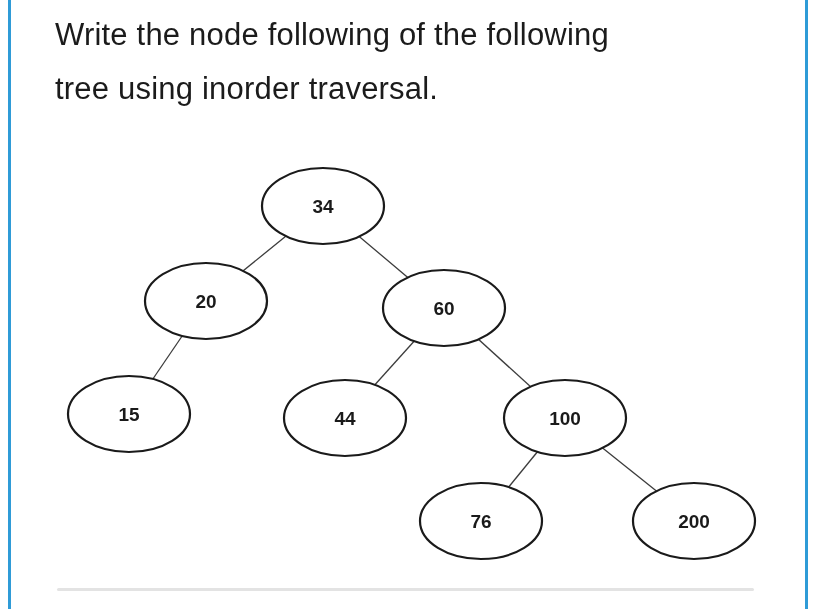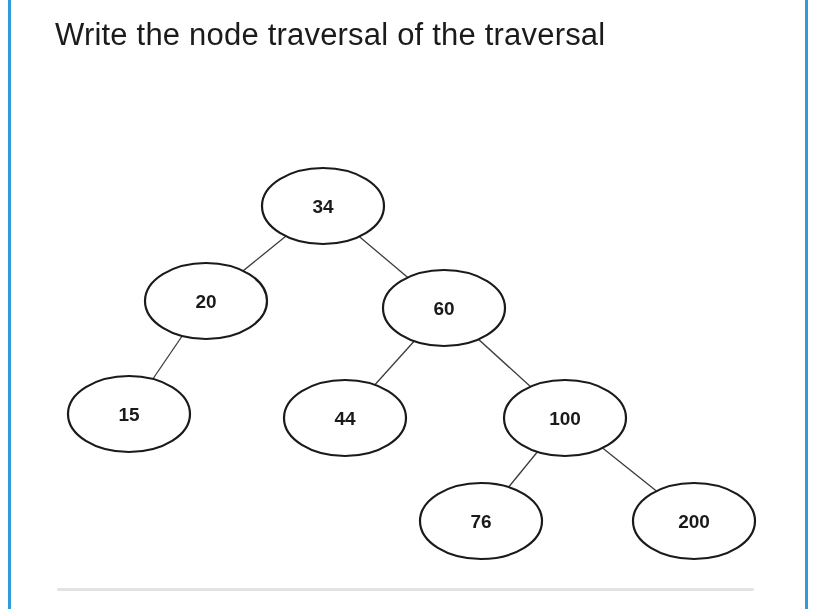--- a/index.html
+++ b/index.html
@@ -58,21 +58,22 @@
   }
 </style>
 </head>
 <body>
 
 <div class="page">
   <div class="accent-border left" style="background: rgb(47, 155, 215);"></div>
   <div class="accent-border right" style="background: rgb(47, 155, 215);"></div>
 
   <div class="question" style="color: rgb(27, 27, 27);">
-    <div>Write the node traversal of the traversal</div>
+    <div>Write the node following of the following</div>
+    <div>tree using inorder traversal.</div>
   </div>
 
   <svg class="tree-svg" viewBox="0 0 828 609" xmlns="http://www.w3.org/2000/svg">
       <line x1="323" y1="206" x2="206" y2="301" stroke="#3c3c3c" stroke-width="1.3"></line>
       <line x1="323" y1="206" x2="444" y2="308" stroke="#3c3c3c" stroke-width="1.3"></line>
       <line x1="206" y1="301" x2="129" y2="414" stroke="#3c3c3c" stroke-width="1.3"></line>
       <line x1="444" y1="308" x2="345" y2="418" stroke="#3c3c3c" stroke-width="1.3"></line>
       <line x1="444" y1="308" x2="565" y2="418" stroke="#3c3c3c" stroke-width="1.3"></line>
       <line x1="565" y1="418" x2="481" y2="521" stroke="#3c3c3c" stroke-width="1.3"></line>
       <line x1="565" y1="418" x2="694" y2="521" stroke="#3c3c3c" stroke-width="1.3"></line>

